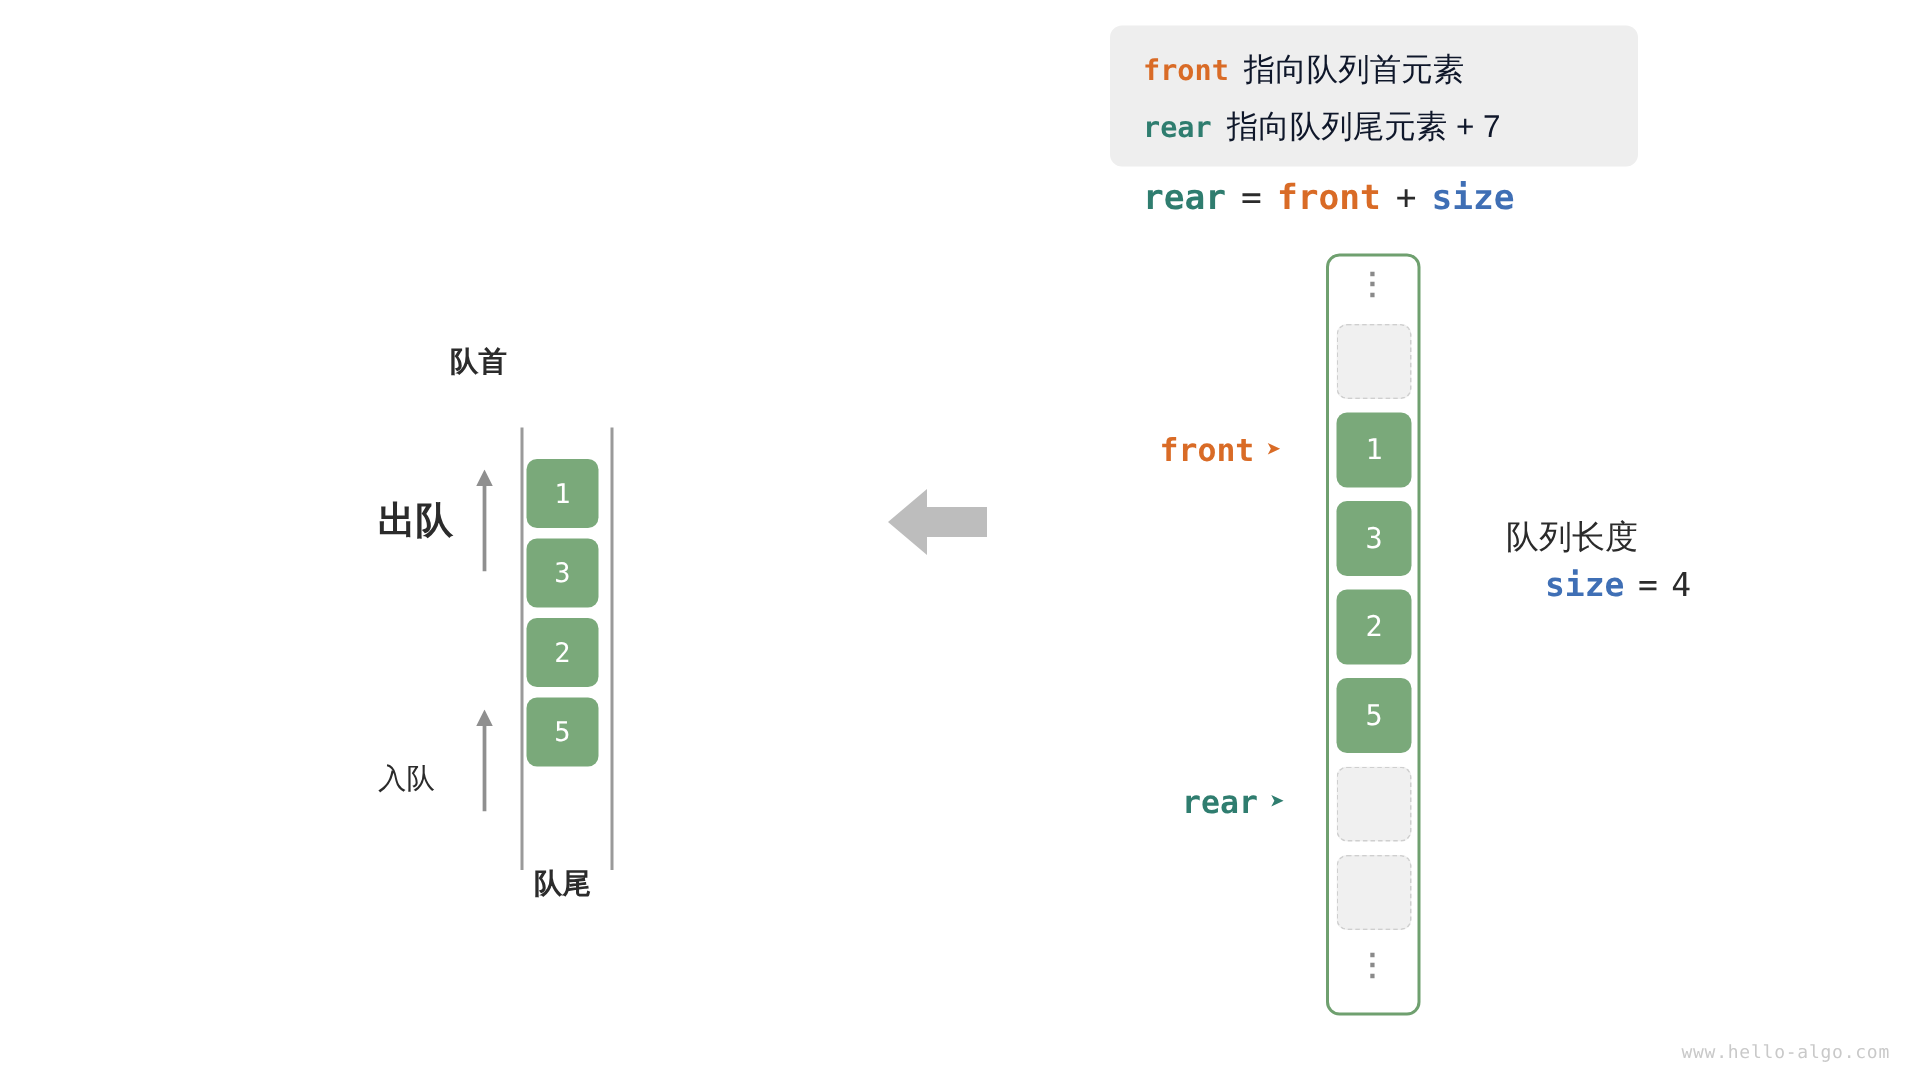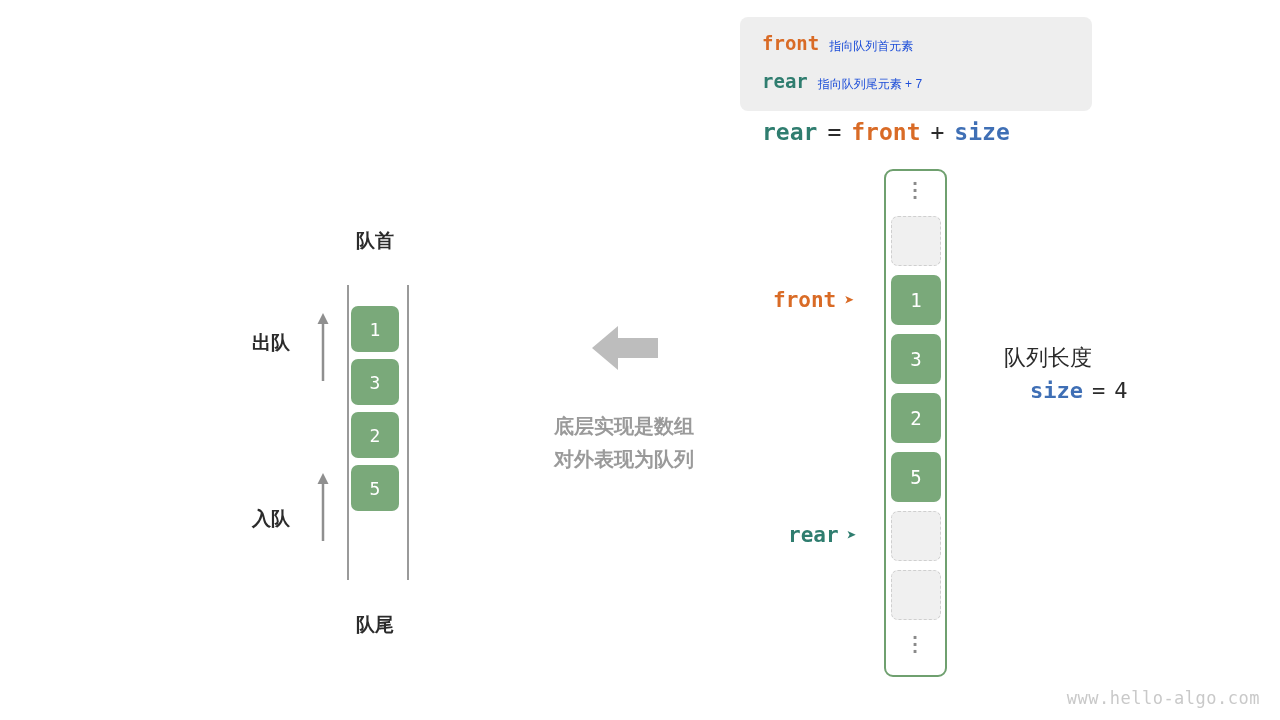--- a/index.html
+++ b/index.html
@@ -36,35 +36,35 @@
     font-size: 21px;
     font-weight: bold;
     letter-spacing: 1px;
   }
 
   
   #watermark {
     right: 20px; bottom: 12px;
     color: #c9c9c9;
     font-family: "DejaVu Sans Mono", monospace;
-    font-size: 17px;
+    font-size: 12px;
     letter-spacing: 0.5px;
   }
 
   
   #queue-head-label {
     left: 300px; top: 228px;
     width: 150px;
-    text-align: center;
+    text-align: left;
     font-size: 19px;
     font-weight: bold;
     color: #2b2b2b;
   }
   #queue-tail-label {
-    left: 300px; top: 612px;
+    left: 300px; top: 576px;
     width: 150px;
     text-align: center;
     font-size: 19px;
     font-weight: bold;
     color: #2b2b2b;
   }
   .qline {
     width: 2px;
     background: #9a9a9a;
   }
@@ -93,25 +93,25 @@
 
   
   #lq-0 { left: 351px; top: 306px; }
   #lq-1 { left: 351px; top: 359px; }
   #lq-2 { left: 351px; top: 412px; }
   #lq-3 { left: 351px; top: 465px; }
   #dequeue-arrow { left: 316px; top: 313px; }
   #enqueue-arrow { left: 316px; top: 473px; }
   #dequeue-label {
     left: 252px; top: 330px;
-    font-size: 19px; font-weight: bold; color: #2b2b2b;
+    font-size: 25px; font-weight: bold; color: #2b2b2b;
   }
   #enqueue-label {
     left: 252px; top: 506px;
-    font-size: 19px; font-weight: bold; color: #2b2b2b;
+    font-size: 19px; font-weight: normal; color: #2b2b2b;
   }
 
   
   #mid-arrow { left: 592px; top: 322px; }
   #mid-caption {
     left: 484px; top: 410px;
     width: 280px;
     text-align: center;
     color: #9a9a9a;
     font-size: 20px;
@@ -132,22 +132,22 @@
     display: flex;
     align-items: baseline;
   }
   #note-line-1 { left: 762px; top: 32px; }
   #note-line-2 { left: 762px; top: 70px; }
   .kw-front { color: #d96b26; font-weight: bold; }
   .kw-rear  { color: #2f7d6f; font-weight: bold; }
   .kw-size  { color: #3f6fb5; font-weight: bold; }
   .note-txt {
     font-family: "Liberation Sans", sans-serif;
-    color: #1d4ed8;
-    font-size: 12px;
+    color: #0f172a;
+    font-size: 21px;
     margin-left: 10px;
   }
 
   #formula {
     left: 762px; top: 119px;
     font-family: "DejaVu Sans Mono", monospace;
     font-size: 23px;
     display: flex;
     align-items: baseline;
   }
@@ -254,24 +254,20 @@
       <polygon points="7,0 1.5,11 12.5,11" fill="#8f8f8f"></polygon>
     </svg>
   </div>
   <div class="abs" id="enqueue-label">入队</div>
 
   <div class="abs" id="mid-arrow">
     <svg width="66" height="52" viewBox="0 0 66 52">
       <polygon points="0,26 26,4 26,16 66,16 66,36 26,36 26,48" fill="#bdbdbd"></polygon>
     </svg>
   </div>
-  <div class="abs" id="mid-caption">
-    <div>底层实现是数组</div>
-    <div>对外表现为队列</div>
-  </div>
 
   <div class="abs" id="note-box"></div>
   <div class="abs note-line" id="note-line-1">
     <span class="kw-front">front</span>
     <span class="note-txt">指向队列首元素</span>
   </div>
   <div class="abs note-line" id="note-line-2">
     <span class="kw-rear">rear</span>
     <span class="note-txt">指向队列尾元素 + 7</span>
   </div>

